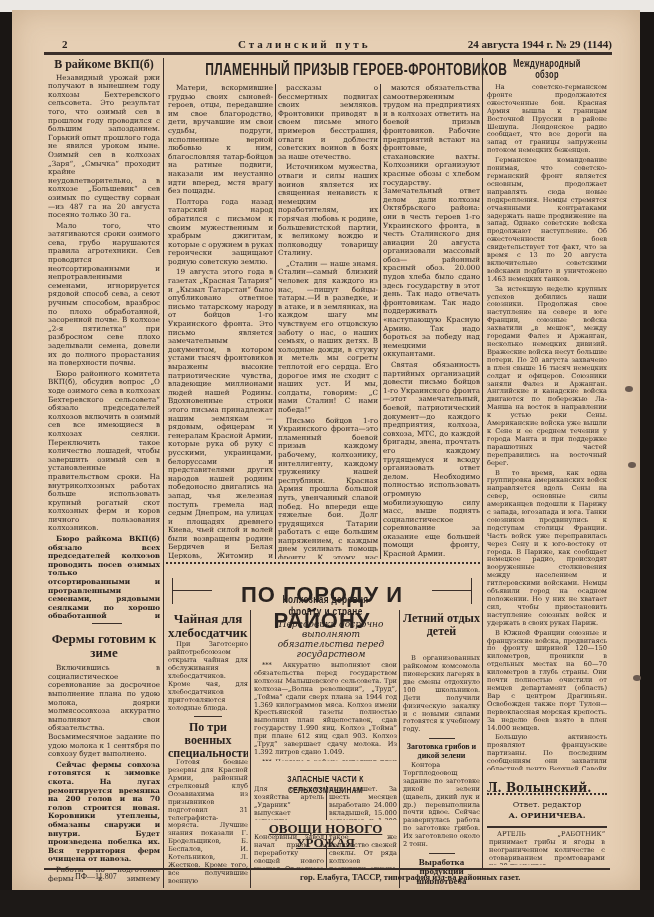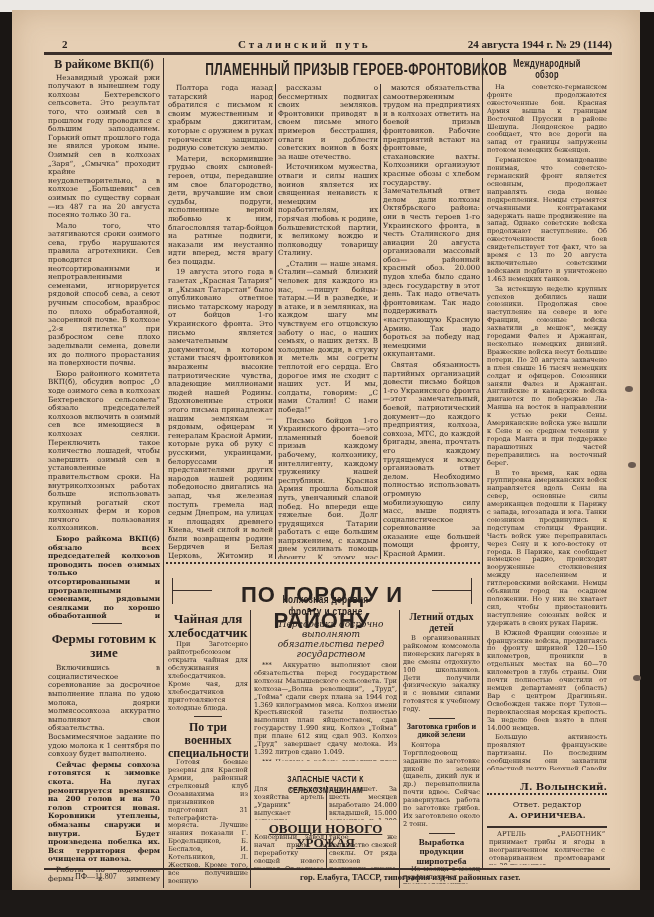--- a/index.html
+++ b/index.html
@@ -16,21 +16,21 @@
   .col p{margin:0 0 2px 0;text-indent:8px;}
   .hd{font-family:"Liberation Serif",serif;font-weight:bold;text-align:center;line-height:1.05;}
   .cond{font-family:"Liberation Sans",sans-serif;font-weight:bold;transform:scaleX(.75);transform-origin:center;text-align:center;letter-spacing:.5px;}
   .bold{font-weight:bold;}
   .vline{position:absolute;width:1px;background:#3a2f2a;}
   .hline{position:absolute;height:1px;background:#3a2f2a;}
   .dashed{position:absolute;height:0;border-top:2px dotted #3a2f2a;}
   .banner{position:absolute;left:172px;top:574px;width:300px;height:34px;}
   .banner .txt{position:absolute;left:0;right:0;top:4px;text-align:center;font-family:"Liberation Sans",sans-serif;font-weight:bold;font-size:22px;letter-spacing:1px;}
   .small{font-size:6.6px;line-height:7.9px;}
-  .sig{text-align:right;font-weight:bold;font-size:10px;margin-top:2px;}
+  .sig{font-weight:bold;font-size:12px;margin-top:2px;}
   .ital{font-style:italic;text-align:center;font-size:9px;line-height:10px;}
   .hole{position:absolute;width:8px;height:6px;border-radius:50%;background:#6a5a50;}
 </style>
 </head>
 <body>
 
 <div class="frame-top"></div>
 <div class="paper"></div>
 <div class="bottom-dark"></div>
 
@@ -65,22 +65,22 @@
   <p>Работы по подготовке фермы к зимнему содержанию скота проводятся силами доярок.</p>
 
 </div>
 <div class="hline" style="left:44px;top:868px;width:120px;height:2px;"></div>
 <div style="position:absolute;left:75px;top:872px;font-size:8px;font-family:'Liberation Serif',serif;">ПФ—11.807</div>
 
 <div style="position:absolute;left:166px;top:60px;width:314px;height:22px;">
   <div class="cond" style="font-size:16px;line-height:20px;white-space:nowrap;">ПЛАМЕННЫЙ ПРИЗЫВ ГЕРОЕВ-ФРОНТОВИКОВ</div>
 </div>
 <div class="col" style="left:168px;top:84px;width:105px;height:475px;">
+  <p>Матери, вскормившие грудью своих сыновей-героев, отцы, передавшие им свое благородство, дети, вручавшие им свои судьбы, подруги, исполненные верной любовью к ним, благословляя татар-бойцов на ратные подвиги, наказали им неустанно идти вперед, мстя врагу без пощады.</p>
   <p>Полтора года назад татарский народ обратился с письмом к своим мужественным и храбрым джигитам, которые с оружием в руках героически защищают родную советскую землю.</p>
-  <p>Матери, вскормившие грудью своих сыновей-героев, отцы, передавшие им свое благородство, дети, вручавшие им свои судьбы, подруги, исполненные верной любовью к ним, благословляя татар-бойцов на ратные подвиги, наказали им неустанно идти вперед, мстя врагу без пощады.</p>
   <p>19 августа этого года в газетах „Красная Татария“ и „Кызыл Татарстан“ было опубликовано ответное письмо татарскому народу от бойцов 1-го Украинского фронта. Это письмо является замечательным документом, в котором устами тысяч фронтовиков выражены высокие патриотические чувства, владеющие миллионами людей нашей Родины. Вдохновенные строки этого письма принадлежат нашим землякам —рядовым, офицерам и генералам Красной Армии, которые рука об руку с русскими, украинцами, белоруссами и представителями других народов нашей родины победоносно двигались на запад, чья железная поступь гремела над седым Днепром, на улицах и площадях древнего Киева, чьей силой и волей были возвращены родине Бердичев и Белая Церковь, Житомир и Коростень, Новоград-Волынский и Сарны, Тарнополь и Черновицы, Станислав и Львов.</p>
 
 </div>
 <div class="col" style="left:278px;top:84px;width:100px;height:475px;">
   <p>рассказы о бессмертных подвигах своих земляков. Фронтовики приводят в своем письме много примеров бесстрашия, отваги и доблести советских воинов в боях за наше отечество.</p>
   <p>Источником мужества, отваги и силы наших воинов является их священная ненависть к немецким поработителям, их горячая любовь к родине, большевистской партии, к великому вождю и полководцу товарищу Сталину.</p>
   <p>„Сталин — наше знамя. Сталин—самый близкий человек для каждого из нас, —пишут бойцы-татары.—И в разведке, и в атаке, и в землянках, на каждом шагу мы чувствуем его отцовскую заботу о нас, о наших семьях, о наших детях. В холодные дожди, в стужу и метель мы согреты теплотой его сердца. Его дорогое имя не сходит с наших уст. И мы, солдаты, говорим: „С нами Сталин! С нами победа!“</p>
   <p>Письмо бойцов 1-го Украинского фронта—это пламенный боевой призыв каждому рабочему, колхознику, интеллигенту, каждому труженику нашей республики. Красная Армия прошла большой путь, увенчанный славой побед. Но впереди еще тяжелые бои. Долг трудящихся Татарии работать с еще большим напряжением, с каждым днем усиливать помощь фронту. К этому нас призывают фронтовики.</p>
 
 </div>
@@ -147,21 +147,21 @@
   <div class="col small" style="position:absolute;left:75px;top:12px;width:68px;height:34px;">ных решет. За шесть месяцев выработано 24.000 вкладышей, 15.000 сегментов и 1.300 метров веялочной сетки.</div>
 </div>
 <div style="position:absolute;left:254px;top:822px;width:143px;">
   <div class="hd" style="font-size:13px;text-decoration:underline;">ОВОЩИ НОВОГО УРОЖАЯ</div>
   <div class="col small" style="position:absolute;left:0;top:12px;width:70px;height:34px;">Консервный завод начал прием в переработку овощей нового урожая. От колхоза „Каменщик“ поступило 200 кг. огурцов и</div>
   <div class="vline" style="left:72px;top:12px;height:34px;"></div>
   <div class="col small" style="position:absolute;left:75px;top:12px;width:68px;height:34px;">такое же количество свежей свеклы. От ряда колхозов поступили огурцы. Идет засолка их.</div>
 </div>
 
 <div class="col small" style="left:403px;top:612px;width:77px;height:272px;">
-  <div class="hd" style="font-size:10px;margin-bottom:2px;">Летний отдых детей</div>
+  <div class="hd" style="font-size:12px;margin-bottom:18px;">Летний отдых детей</div>
   <p>В организованных райкомом комсомола пионерских лагерях в две смены отдохнуло 100 школьников. Дети получили физическую закалку и с новыми силами готовятся к учебному году.</p>
   <div style="width:26px;margin:4px auto;border-top:1px solid #3a2f2a;"></div>
   <div class="hd" style="font-size:8px;margin-bottom:2px;">Заготовка грибов и дикой зелени</div>
   <p>Контора Торгплодоовощ задание по заготовке дикой зелени (щавель, дикий лук и др.) перевыполнила почти вдвое. Сейчас развернулась работа по заготовке грибов. Их заготовлено около 2 тонн.</p>
   <div style="width:26px;margin:4px auto;border-top:1px solid #3a2f2a;"></div>
   <div class="hd" style="font-size:9px;margin-bottom:0;">Выработка продукции ширпотреба</div>
   <p>Из месяца в месяц перевыполняет производственную программу коллектив суворахального завода.</p>
 
 </div>
 

